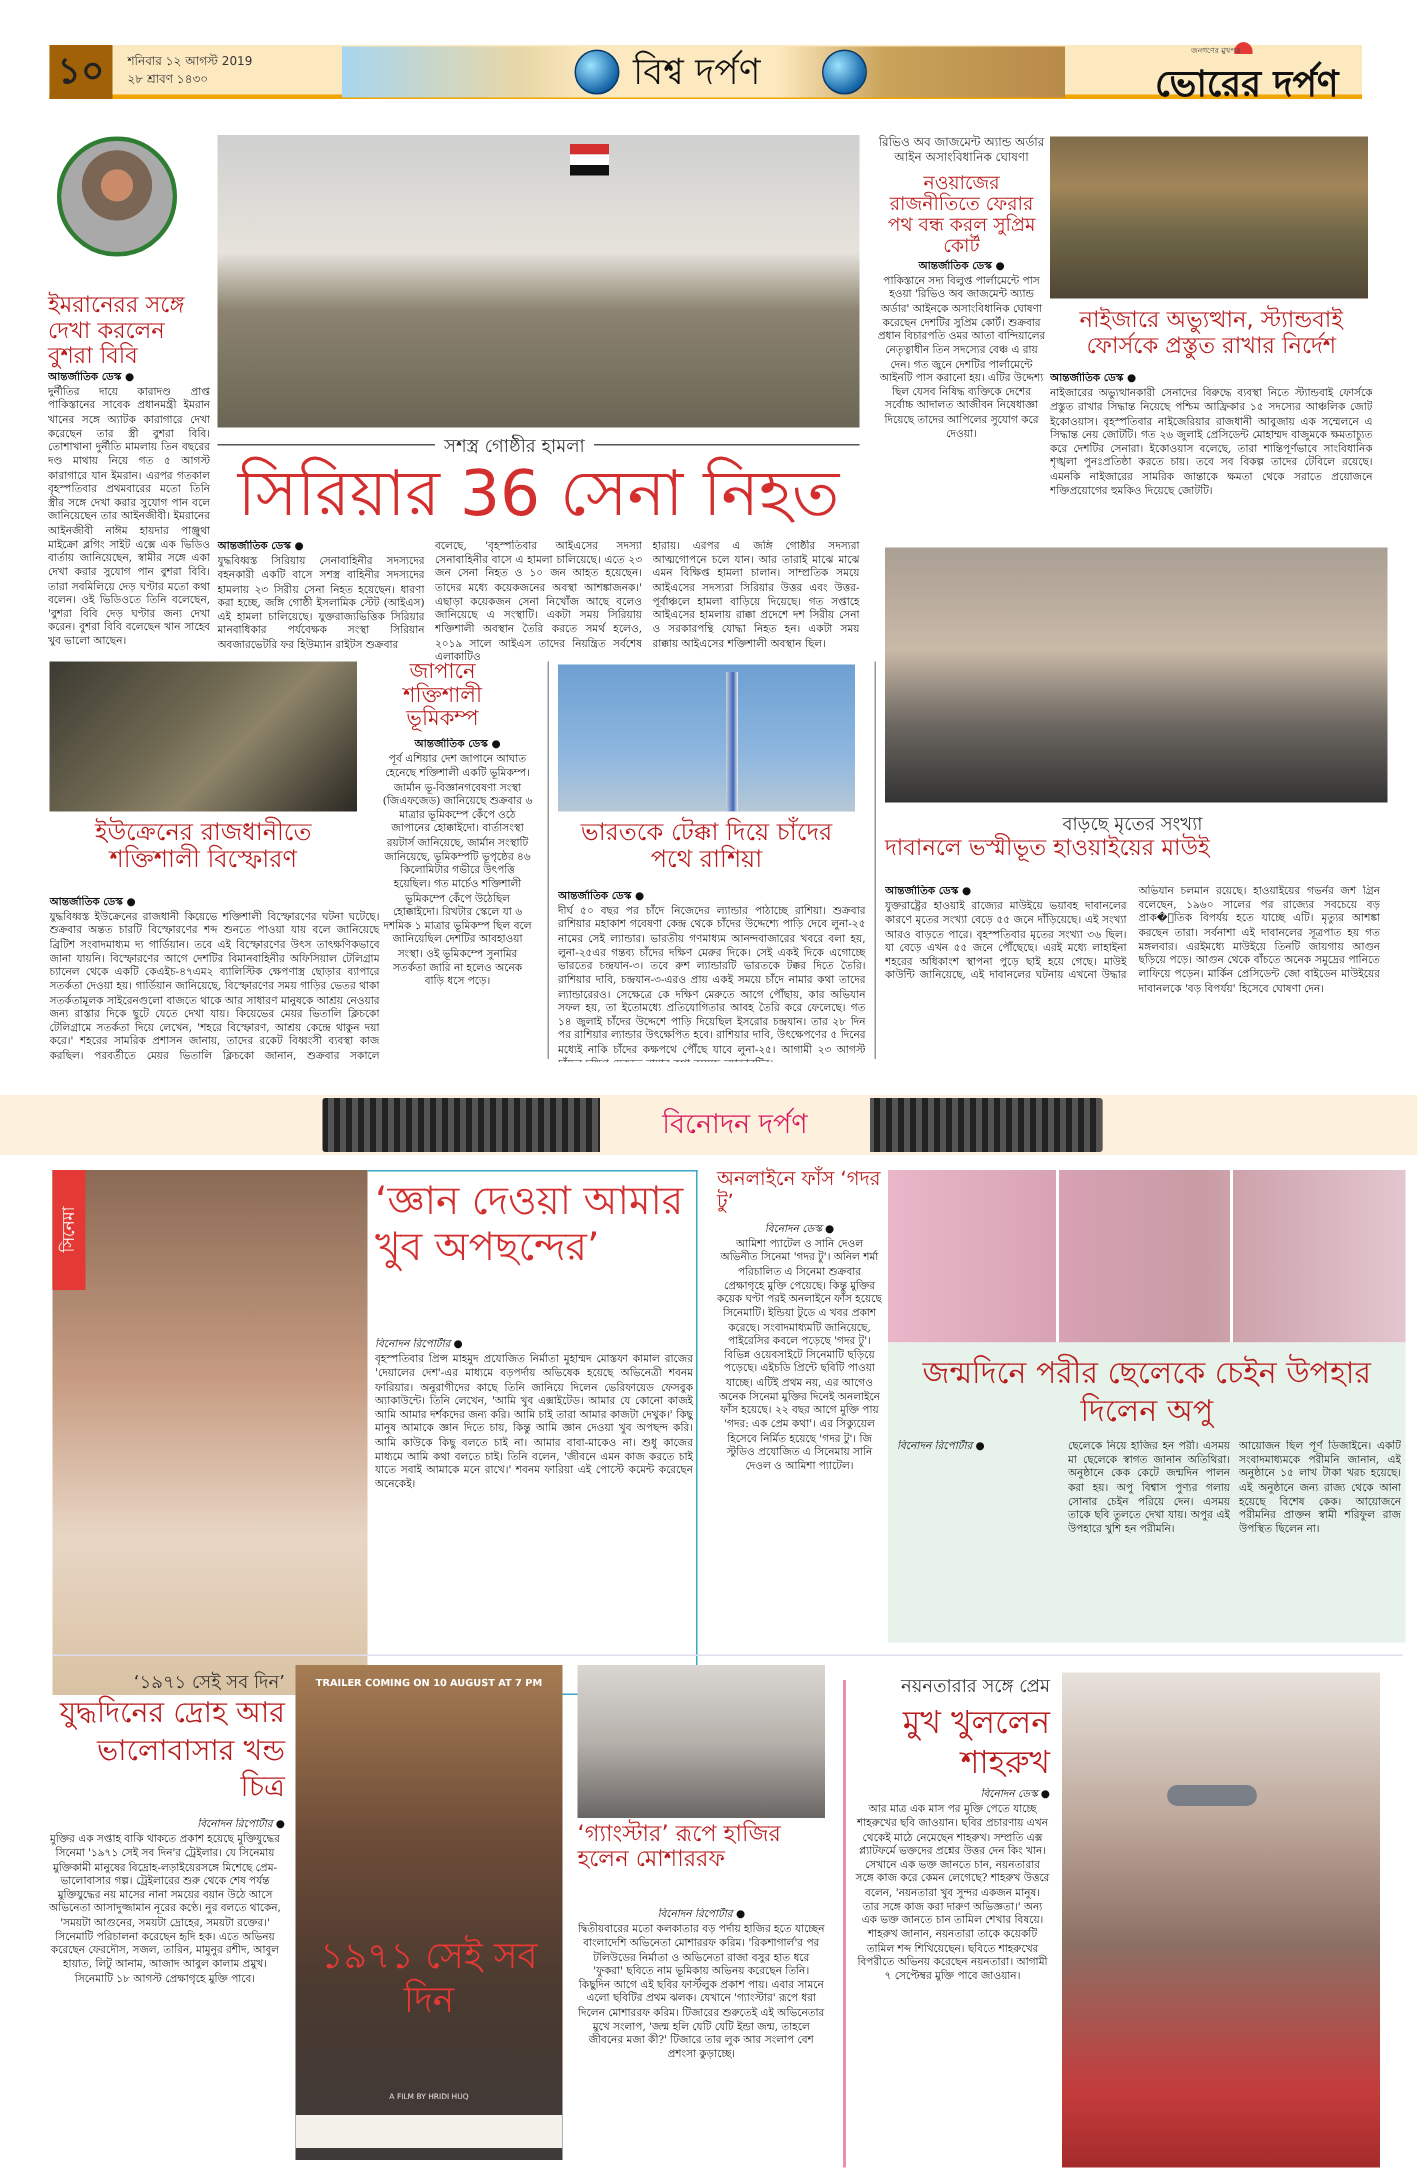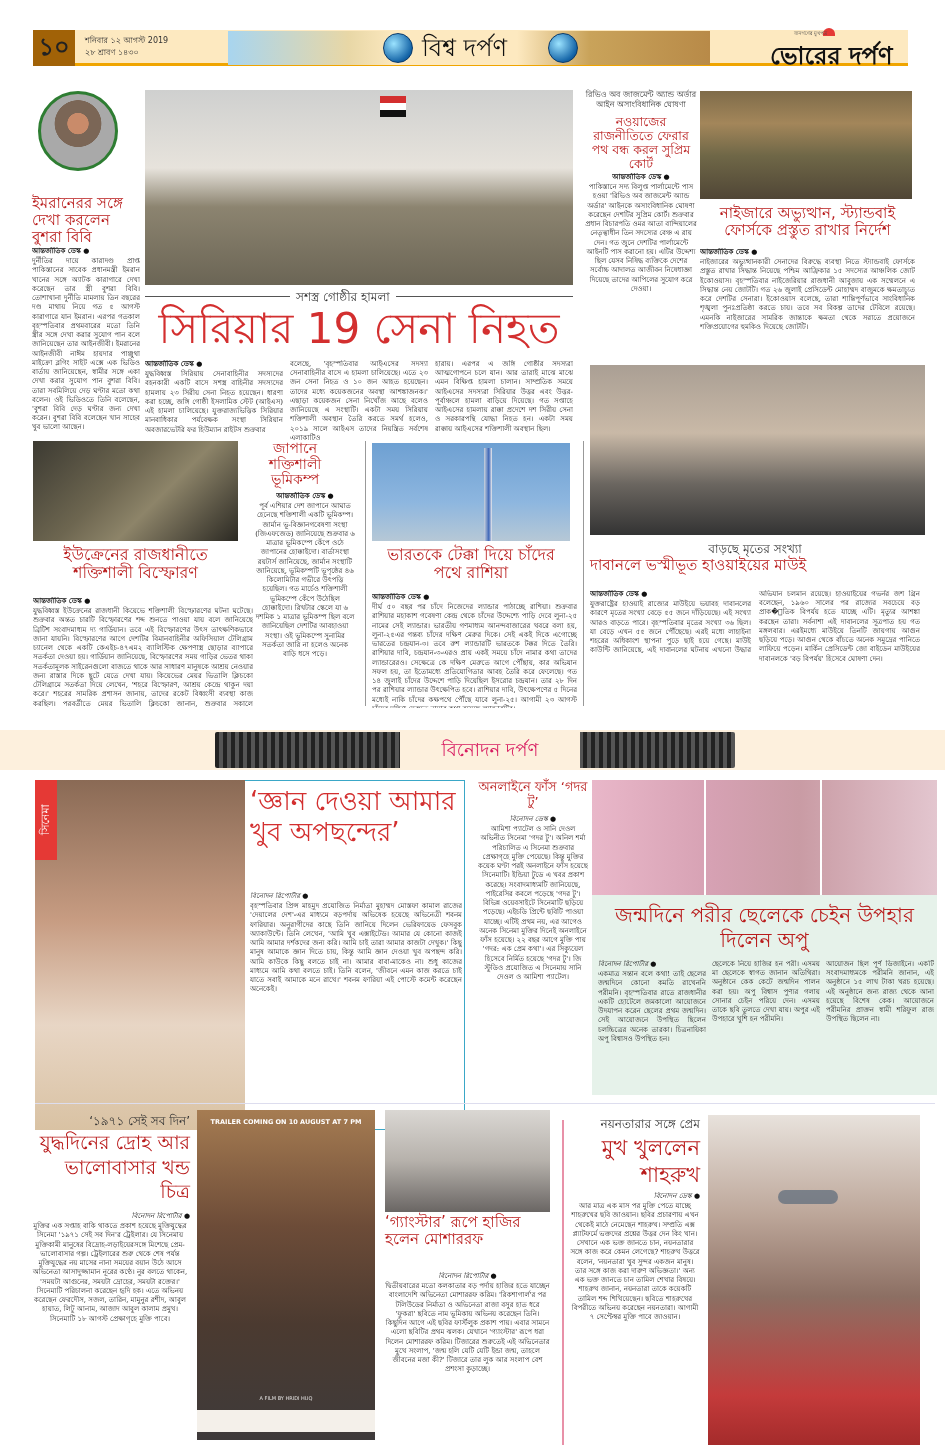--- a/index.html
+++ b/index.html
@@ -71,21 +71,21 @@
   <span>দুর্নীতির দায়ে কারাদণ্ড প্রাপ্ত পাকিস্তানের সাবেক প্রধানমন্ত্রী ইমরান খানের সঙ্গে অ্যাটক কারাগারে দেখা করেছেন তার স্ত্রী বুশরা বিবি। তোশাখানা দুর্নীতি মামলায় তিন বছরের দণ্ড মাথায় নিয়ে গত ৫ আগস্ট কারাগারে যান ইমরান। এরপর গতকাল বৃহস্পতিবার প্রথমবারের মতো তিনি স্ত্রীর সঙ্গে দেখা করার সুযোগ পান বলে জানিয়েছেন তার আইনজীবী। ইমরানের আইনজীবী নাঈম হায়দার পাঞ্জুথা মাইক্রো ব্লগিং সাইট এক্সে এক ভিডিও বার্তায় জানিয়েছেন, স্বামীর সঙ্গে একা দেখা করার সুযোগ পান বুশরা বিবি। তারা সবমিলিয়ে দেড় ঘণ্টার মতো কথা বলেন। ওই ভিডিওতে তিনি বলেছেন, 'বুশরা বিবি দেড় ঘণ্টার জন্য দেখা করেন। বুশরা বিবি বলেছেন খান সাহেব খুব ভালো আছেন।</span>
 </div>
 
 <div class="img photo-tank" style="left:145px;top:90px;width:428px;height:195px;">
   <div class="abs" style="left:235px;top:6px;width:26px;height:7px;background:#d32f2f"></div>
   <div class="abs" style="left:235px;top:13px;width:26px;height:7px;background:#fff"></div>
   <div class="abs" style="left:235px;top:20px;width:26px;height:7px;background:#111"></div>
 </div>
 <div class="hline" style="left:145px;top:296px;width:428px;background:#555"></div>
 <div class="abs kicker" style="left:290px;top:288px;padding:0 6px;background:#fff;font-size:12px;">সশস্ত্র গোষ্ঠীর হামলা</div>
-<div class="abs hl red" style="left:145px;top:305px;width:428px;font-size:42px;text-align:center;">সিরিয়ার 19 সেনা নিহত</div>
+<div class="abs hl red" style="left:145px;top:305px;width:428px;font-size:42px;text-align:center;">সিরিয়ার 36 সেনা নিহত</div>
 <div class="abs body" style="left:145px;top:360px;width:138px;height:80px;overflow:hidden;">
   <span class="desk">আন্তর্জাতিক ডেস্ক ●</span>
   <span>যুদ্ধবিধ্বস্ত সিরিয়ায় সেনাবাহিনীর সদস্যদের বহনকারী একটি বাসে সশস্ত্র বাহিনীর সদস্যদের হামলায় ২৩ সিরীয় সেনা নিহত হয়েছেন। ধারণা করা হচ্ছে, জঙ্গি গোষ্ঠী ইসলামিক স্টেট (আইএস) এই হামলা চালিয়েছে। যুক্তরাজ্যভিত্তিক সিরিয়ার মানবাধিকার পর্যবেক্ষক সংস্থা সিরিয়ান অবজারভেটরি ফর হিউম্যান রাইটস শুক্রবার</span>
 </div>
 <div class="abs body" style="left:290px;top:360px;width:138px;height:80px;overflow:hidden;">বলেছে, 'বৃহস্পতিবার আইএসের সদস্যা সেনাবাহিনীর বাসে এ হামলা চালিয়েছে। এতে ২৩ জন সেনা নিহত ও ১০ জন আহত হয়েছেন। তাদের মধ্যে কয়েকজনের অবস্থা আশঙ্কাজনক।' এছাড়া কয়েকজন সেনা নিখোঁজ আছে বলেও জানিয়েছে এ সংস্থাটি। একটা সময় সিরিয়ায় শক্তিশালী অবস্থান তৈরি করতে সমর্থ হলেও, ২০১৯ সালে আইএস তাদের নিয়ন্ত্রিত সর্বশেষ এলাকাটিও</div>
 <div class="abs body" style="left:435px;top:360px;width:138px;height:80px;overflow:hidden;">হারায়। এরপর এ জঙ্গি গোষ্ঠীর সদস্যরা আত্মগোপনে চলে যান। আর তারাই মাঝে মাঝে এমন বিক্ষিপ্ত হামলা চালান। সাম্প্রতিক সময়ে আইএসের সদস্যরা সিরিয়ার উত্তর এবং উত্তর-পূর্বাঞ্চলে হামলা বাড়িয়ে দিয়েছে। গত সপ্তাহে আইএসের হামলায় রাক্কা প্রদেশে দশ সিরীয় সেনা ও সরকারপন্থি যোদ্ধা নিহত হন। একটা সময় রাক্কায় আইএসের শক্তিশালী অবস্থান ছিল।</div>
 
 <div class="abs kicker" style="left:585px;top:90px;width:112px;font-size:8px;text-align:center;line-height:1.3;">রিভিও অব জাজমেন্ট অ্যান্ড অর্ডার আইন অসাংবিধানিক ঘোষণা</div>
 <div class="abs hl" style="left:585px;top:115px;width:112px;font-size:12.5px;text-align:center;">নওয়াজের রাজনীতিতে ফেরার পথ বন্ধ করল সুপ্রিম কোর্ট</div>
 <div class="abs body" style="left:585px;top:173px;width:112px;height:270px;overflow:hidden;text-align:center;">
@@ -139,50 +139,50 @@
 
 <div class="img photo-actress" style="left:35px;top:780px;width:210px;height:350px;"></div>
 <div class="abs tagbox">সিনেমা</div>
 <div class="abs" id="box-gyan"></div>
 <div class="abs hl red" style="left:250px;top:786px;width:212px;font-size:26px;line-height:1.2;">‘জ্ঞান দেওয়া আমার খুব অপছন্দের’</div>
 <div class="abs body" style="left:250px;top:892px;width:212px;height:232px;overflow:hidden;">
   <span class="desk" style="font-weight:normal;font-style:italic">বিনোদন রিপোর্টার ●</span>
   <span>বৃহস্পতিবার প্রিন্স মাহমুদ প্রযোজিত নির্মাতা মুহাম্মদ মোস্তফা কামাল রাজের 'দেয়ালের দেশ'-এর মাধ্যমে বড়পর্দায় অভিষেক হয়েছে অভিনেত্রী শবনম ফারিয়ার। অনুরাগীদের কাছে তিনি জানিয়ে দিলেন ভেরিফায়েড ফেসবুক অ্যাকাউন্টে। তিনি লেখেন, 'আমি খুব এক্সাইটেড। আমার যে কোনো কাজই আমি আমার দর্শকদের জন্য করি। আমি চাই তারা আমার কাজটা দেখুক।' কিছু মানুষ আমাকে জ্ঞান দিতে চায়, কিন্তু আমি জ্ঞান দেওয়া খুব অপছন্দ করি। আমি কাউকে কিছু বলতে চাই না। আমার বাবা-মাকেও না। শুধু কাজের মাধ্যমে আমি কথা বলতে চাই। তিনি বলেন, 'জীবনে এমন কাজ করতে চাই যাতে সবাই আমাকে মনে রাখে।' শবনম ফারিয়া এই পোস্টে কমেন্ট করেছেন অনেকেই।</span>
 </div>
 
-<div class="abs hl" style="left:478px;top:780px;width:110px;font-size:13px;text-align:center;">অনলাইনে ফাঁস ‘গদর টু’</div>
+<div class="abs hl" style="left:478px;top:780px;width:110px;font-size:13px;text-align:left;">অনলাইনে ফাঁস ‘গদর টু’</div>
 <div class="abs body" style="left:478px;top:815px;width:110px;height:310px;overflow:hidden;text-align:center;">
   <span class="desk" style="font-weight:normal;font-style:italic">বিনোদন ডেস্ক ●</span>
   <span>আমিশা প্যাটেল ও সানি দেওল অভিনীত সিনেমা 'গদর টু'। অনিল শর্মা পরিচালিত এ সিনেমা শুক্রবার প্রেক্ষাগৃহে মুক্তি পেয়েছে। কিন্তু মুক্তির কয়েক ঘণ্টা পরই অনলাইনে ফাঁস হয়েছে সিনেমাটি। ইন্ডিয়া টুডে এ খবর প্রকাশ করেছে। সংবাদমাধ্যমটি জানিয়েছে, পাইরেসির কবলে পড়েছে 'গদর টু'। বিভিন্ন ওয়েবসাইটে সিনেমাটি ছড়িয়ে পড়েছে। এইচডি প্রিন্টে ছবিটি পাওয়া যাচ্ছে। এটিই প্রথম নয়, এর আগেও অনেক সিনেমা মুক্তির দিনেই অনলাইনে ফাঁস হয়েছে। ২২ বছর আগে মুক্তি পায় 'গদর: এক প্রেম কথা'। এর সিক্যুয়েল হিসেবে নির্মিত হয়েছে 'গদর টু'। জি স্টুডিও প্রযোজিত এ সিনেমায় সানি দেওল ও আমিশা প্যাটেল।</span>
 </div>
 
 <div class="img photo-party" style="left:592px;top:780px;width:345px;height:115px;">
   <div class="abs" style="left:112px;top:0;width:2px;height:115px;background:#fff"></div>
   <div class="abs" style="left:228px;top:0;width:2px;height:115px;background:#fff"></div>
 </div>
 <div class="abs" id="green-box"></div>
 <div class="abs hl" style="left:597px;top:903px;width:335px;font-size:20px;text-align:center;line-height:1.25;">জন্মদিনে পরীর ছেলেকে চেইন উপহার দিলেন অপু</div>
 <div class="abs body" style="left:598px;top:960px;width:108px;height:130px;overflow:hidden;">
   <span class="desk" style="font-weight:normal;font-style:italic">বিনোদন রিপোর্টার ●</span>
-  <span>একমাত্র সন্তান বলে কথা! তাই ছেলের জন্মদিনে কোনো কমতি রাখেননি পরীমনি। বৃহস্পতিবার রাতে রাজধানীর একটি হোটেলে জমকালো আয়োজনে উদযাপন করেন ছেলের প্রথম জন্মদিন। সেই আয়োজনে উপস্থিত ছিলেন চলচ্চিত্রের অনেক তারকা। চিত্রনায়িকা অপু বিশ্বাসও উপস্থিত হন।</span>
 </div>
 <div class="abs body" style="left:712px;top:960px;width:108px;height:130px;overflow:hidden;">ছেলেকে নিয়ে হাজির হন পরী। এসময় মা ছেলেকে স্বাগত জানান অতিথিরা। অনুষ্ঠানে কেক কেটে জন্মদিন পালন করা হয়। অপু বিশ্বাস পুণ্যর গলায় সোনার চেইন পরিয়ে দেন। এসময় তাকে ছবি তুলতে দেখা যায়। অপুর এই উপহারে খুশি হন পরীমনি।</div>
 <div class="abs body" style="left:826px;top:960px;width:108px;height:130px;overflow:hidden;">আয়োজন ছিল পূর্ণ ডিজাইনে। একটি সংবাদমাধ্যমকে পরীমনি জানান, এই অনুষ্ঠানে ১৫ লাখ টাকা খরচ হয়েছে। এই অনুষ্ঠানে জন্য রাজ্য থেকে আনা হয়েছে বিশেষ কেক। আয়োজনে পরীমনির প্রাক্তন স্বামী শরিফুল রাজ উপস্থিত ছিলেন না।</div>
 
 <div class="hline" style="left:35px;top:1103px;width:900px;background:#dde"></div>
 
 <div class="abs kicker" style="left:40px;top:1112px;width:150px;font-size:12px;text-align:right;">‘১৯৭১ সেই সব দিন’</div>
 <div class="abs hl" style="left:30px;top:1130px;width:160px;font-size:19px;text-align:right;line-height:1.3;">যুদ্ধদিনের দ্রোহ আর ভালোবাসার খন্ড চিত্র</div>
 <div class="abs body" style="left:30px;top:1212px;width:160px;height:232px;overflow:hidden;text-align:center;">
   <span class="desk" style="font-weight:normal;font-style:italic;text-align:right">বিনোদন রিপোর্টার ●</span>
   <span>মুক্তির এক সপ্তাহ বাকি থাকতে প্রকাশ হয়েছে মুক্তিযুদ্ধের সিনেমা '১৯৭১ সেই সব দিন'র ট্রেইলার। যে সিনেমায় মুক্তিকামী মানুষের বিদ্রোহ-লড়াইয়েরসঙ্গে মিশেছে প্রেম-ভালোবাসার গল্প। ট্রেইলারের শুরু থেকে শেষ পর্যন্ত মুক্তিযুদ্ধের নয় মাসের নানা সময়ের বয়ান উঠে আসে অভিনেতা আসাদুজ্জামান নূরের কণ্ঠে। নুর বলতে থাকেন, 'সময়টা আগুনের, সময়টা দ্রোহের, সময়টা রক্তের।' সিনেমাটি পরিচালনা করেছেন হৃদি হক। এতে অভিনয় করেছেন ফেরদৌস, সজল, তারিন, মামুনুর রশীদ, আবুল হায়াত, লিটু আনাম, আজাদ আবুল কালাম প্রমুখ। সিনেমাটি ১৮ আগস্ট প্রেক্ষাগৃহে মুক্তি পাবে।</span>
 </div>
 
 <div class="img photo-poster" style="left:197px;top:1110px;width:178px;height:330px;">
   <div class="photo-label" style="left:0;top:8px;width:178px;text-align:center;font-weight:bold;font-size:6.5px;color:#fff">TRAILER COMING ON 10 AUGUST AT 7 PM</div>
+  <div class="abs" style="left:0;top:180px;width:178px;text-align:center;font-size:24px;color:#e53935;font-family:'DejaVu Serif',serif;line-height:1.2">১৯৭১ সেই সব দিন</div>
   <div class="photo-label" style="left:0;top:285px;width:178px;text-align:center;font-size:5px">A FILM BY HRIDI HUQ</div>
   <div class="abs" style="left:0;top:300px;width:178px;height:22px;background:#f4f0ea"></div>
 </div>
 
 <div class="img photo-mosharraf" style="left:385px;top:1110px;width:165px;height:102px;"></div>
 <div class="abs hl" style="left:385px;top:1214px;width:165px;font-size:15px;text-align:left;">‘গ্যাংস্টার’ রূপে হাজির হলেন মোশাররফ</div>
 <div class="abs body" style="left:385px;top:1272px;width:165px;height:170px;overflow:hidden;text-align:center;">
   <span class="desk" style="font-weight:normal;font-style:italic">বিনোদন রিপোর্টার ●</span>
   <span>দ্বিতীয়বারের মতো কলকাতার বড় পর্দায় হাজির হতে যাচ্ছেন বাংলাদেশি অভিনেতা মোশাররফ করিম। 'রিকশাগার্ল'র পর টলিউডের নির্মাতা ও অভিনেতা রাজা বসুর হাত ধরে 'ফুকরা' ছবিতে নাম ভূমিকায় অভিনয় করেছেন তিনি। কিছুদিন আগে এই ছবির ফার্স্টলুক প্রকাশ পায়। এবার সামনে এলো ছবিটির প্রথম ঝলক। যেখানে 'গ্যাংস্টার' রূপে ধরা দিলেন মোশাররফ করিম। টিজারের শুরুতেই এই অভিনেতার মুখে সংলাপ, 'জন্ম হলি যেটি যেটি ইন্ডা জন্ম, তাহলে জীবনের মজা কী?' টিজারে তার লুক আর সংলাপ বেশ প্রশংসা কুড়াচ্ছে।</span>
 </div>

